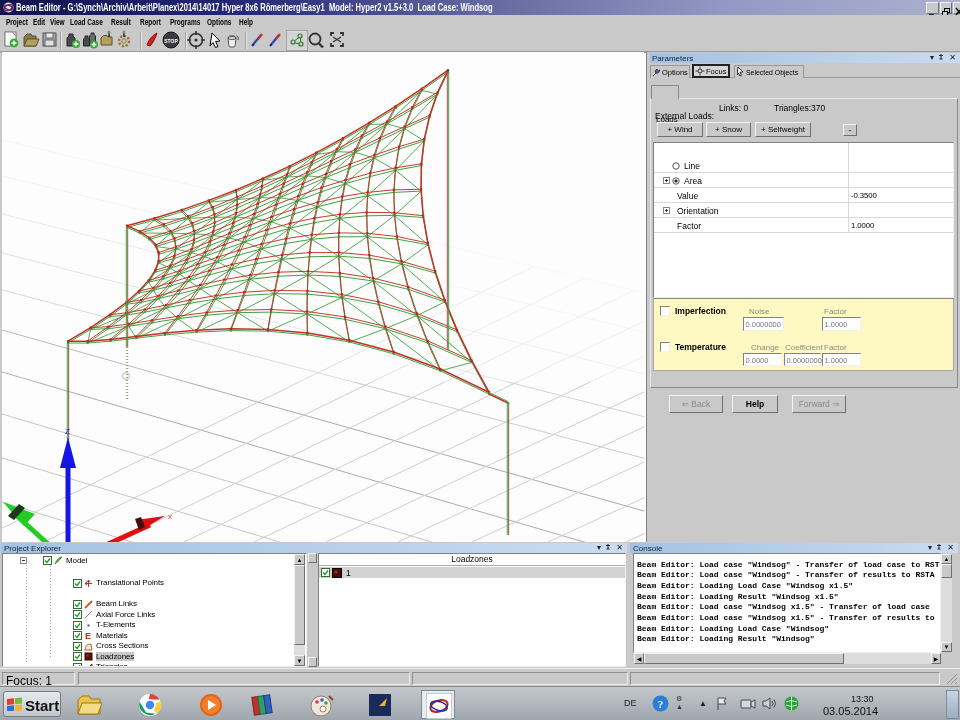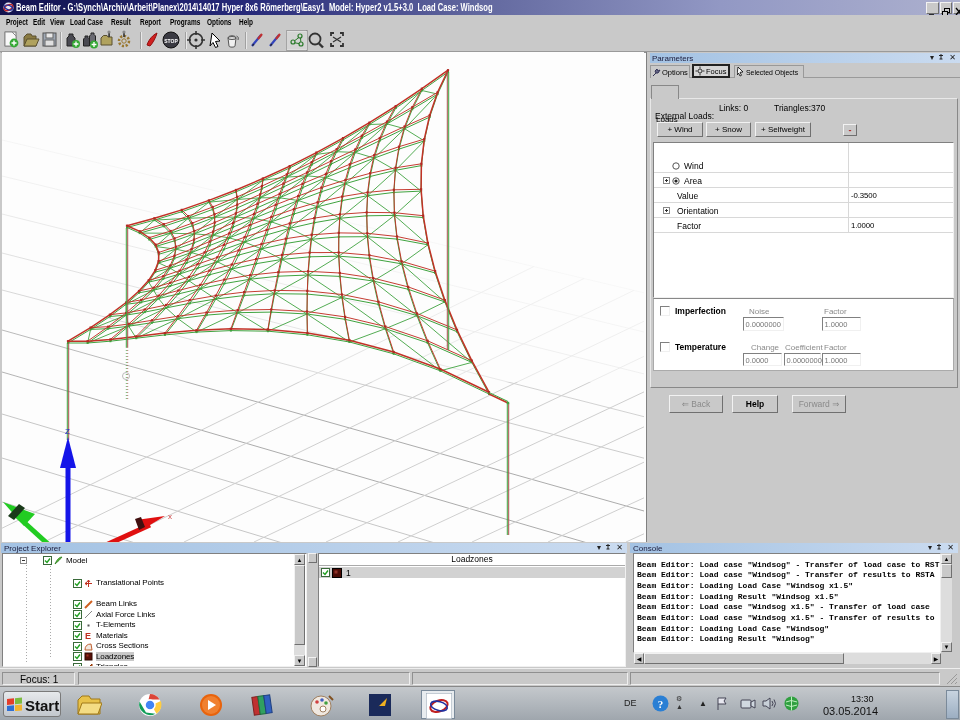--- a/index.html
+++ b/index.html
@@ -760,21 +760,21 @@
 <div class="abs tt" style="left:8px;top:59px;">External Loads:</div>
 <div class="abs btn" style="left:10px;top:70px;width:46px;height:15px;text-align:center;font-size:8px;line-height:14px;">+ Wind</div>
 <div class="abs btn" style="left:59px;top:70px;width:45px;height:15px;text-align:center;font-size:8px;line-height:14px;">+ Snow</div>
 <div class="abs btn" style="left:108px;top:70px;width:56px;height:15px;text-align:center;font-size:8px;line-height:14px;">+ Selfweight</div>
 <div class="abs btn" style="left:196px;top:72px;width:14px;height:12px;text-align:center;font-size:9px;line-height:10px;color:#B03030;font-weight:bold;">-</div>
 <div class="abs sunk" style="left:6px;top:90px;width:301px;height:156px;background:#FFF;">
 <div class="abs" style="left:0;top:15px;width:299px;height:15px;border-bottom:1px solid #D8D8D8;">
 <svg width="8" height="8" style="position:absolute;left:18px;top:3.5px">
           <circle cx="4" cy="4" r="3.2" fill="#FFF" stroke="#555"></circle>
         </svg>
-<span class="abs tt" style="left:30px;top:2.5px;">Wind</span>
+<span class="abs tt" style="left:30px;top:2.5px;">Line</span>
 </div>
 <div class="abs" style="left:0;top:30px;width:299px;height:15px;border-bottom:1px solid #D8D8D8;">
 <svg width="7" height="7" style="position:absolute;left:9px;top:4px">
           <rect x="0.5" y="0.5" width="6" height="6" fill="#FFF" stroke="#888"></rect>
           <path d="M2 3.5 h3 M3.5 2 v3" stroke="#333" stroke-width="1"></path>
         </svg>
 <svg width="8" height="8" style="position:absolute;left:18px;top:3.5px">
           <circle cx="4" cy="4" r="3.2" fill="#FFF" stroke="#555"></circle>
           <circle cx="4" cy="4" r="1.6" fill="#222"></circle>
         </svg>
@@ -790,21 +790,21 @@
           <path d="M2 3.5 h3 M3.5 2 v3" stroke="#333" stroke-width="1"></path>
         </svg>
 <span class="abs tt" style="left:23px;top:2.5px;">Orientation</span>
 </div>
 <div class="abs" style="left:0;top:75px;width:299px;height:15px;border-bottom:1px solid #D8D8D8;">
 <span class="abs tt" style="left:23px;top:2.5px;">Factor</span>
 <span class="abs" style="left:197px;top:3px;font-size:7.8px;letter-spacing:-0.1px;white-space:nowrap;">1.0000</span>
 </div>
 <div class="abs" style="left:194px;top:0;width:1px;height:90px;background:#D8D8D8;"></div>
 </div>
-<div class="abs" style="left:6px;top:246px;width:301px;height:73px;border:1px solid #AAA;border-top-color:#888;background:#ffffff;">
+<div class="abs" style="left:6px;top:246px;width:301px;height:73px;border:1px solid #AAA;border-top-color:#888;background:#fef9c3;">
 <div class="abs sunk" style="left:6px;top:7px;width:10px;height:10px;background:#FFF;"></div>
 <span class="abs" style="left:21px;top:7px;font-size:8.5px;font-weight:bold;">Imperfection</span>
 <span class="abs" style="left:95px;top:8px;font-size:8px;color:#8A8A8A;">Noise</span>
 <span class="abs" style="left:170px;top:8px;font-size:8px;color:#8A8A8A;">Factor</span>
 <div class="abs sunk" style="left:89px;top:18px;width:41px;height:14px;background:#FFF;">
         <span style="position:absolute;left:1.5px;top:2px;font-size:7.5px;color:#777;">0.0000000</span>
       </div>
 <div class="abs sunk" style="left:168px;top:18px;width:39px;height:14px;background:#FFF;">
         <span style="position:absolute;left:1.5px;top:2px;font-size:7.5px;color:#777;">1.0000</span>
       </div>
@@ -984,21 +984,21 @@
 <div class="btn" style="position:absolute;left:0;top:10px;width:11px;height:14px;"></div>
 </div>
 <div class="abs" style="left:6px;top:111px;width:307px;height:11px;background:#DDD;">
 <div class="btn" style="position:absolute;left:0;top:0;width:10px;height:11px;font-size:6px;text-align:center;line-height:10px;">◀</div>
 <div class="btn" style="position:absolute;left:297px;top:0;width:10px;height:11px;font-size:6px;text-align:center;line-height:10px;">▶</div>
 <div class="btn" style="position:absolute;left:10px;top:0;width:200px;height:11px;"></div>
 </div>
 </div>
 <div class="abs" style="left:0;top:668px;width:960px;height:18px;background:#C9C9C9;border-top:1px solid #EEE;">
 <div class="abs" style="left:2px;top:3px;width:73px;height:13px;border:1px solid;border-color:#909090 #EEE #EEE #909090;">
-      <span style="position:absolute;left:3px;top:1px;font-size:10px;margin-left:14px;">Focus: 1</span>
+      <span style="position:absolute;left:3px;top:1px;font-size:12px;">Focus: 1</span>
     </div>
 <div class="abs" style="left:78px;top:3px;width:332px;height:13px;border:1px solid;border-color:#909090 #EEE #EEE #909090;"></div>
 <div class="abs" style="left:412px;top:3px;width:216px;height:13px;border:1px solid;border-color:#909090 #EEE #EEE #909090;"></div>
 <div class="abs" style="left:630px;top:3px;width:310px;height:13px;border:1px solid;border-color:#909090 #EEE #EEE #909090;"></div>
 <svg class="abs" style="left:946px;top:4px" width="12" height="12">
       <path d="M11 1 L1 11 M11 5 L5 11 M11 9 L9 11" stroke="#999" stroke-width="1"></path>
     </svg>
 </div>
 <div class="abs" style="left:0;top:686px;width:960px;height:34px;background:linear-gradient(180deg,#C4C8CC,#AEB4BA 60%,#9FA6AD);border-top:1px solid #888;">
 <div class="abs" style="left:3px;top:4px;width:58px;height:26px;background:linear-gradient(180deg,#E6E9EC,#C2C7CD);border:1px solid #7A7A7A;border-radius:3px;">

